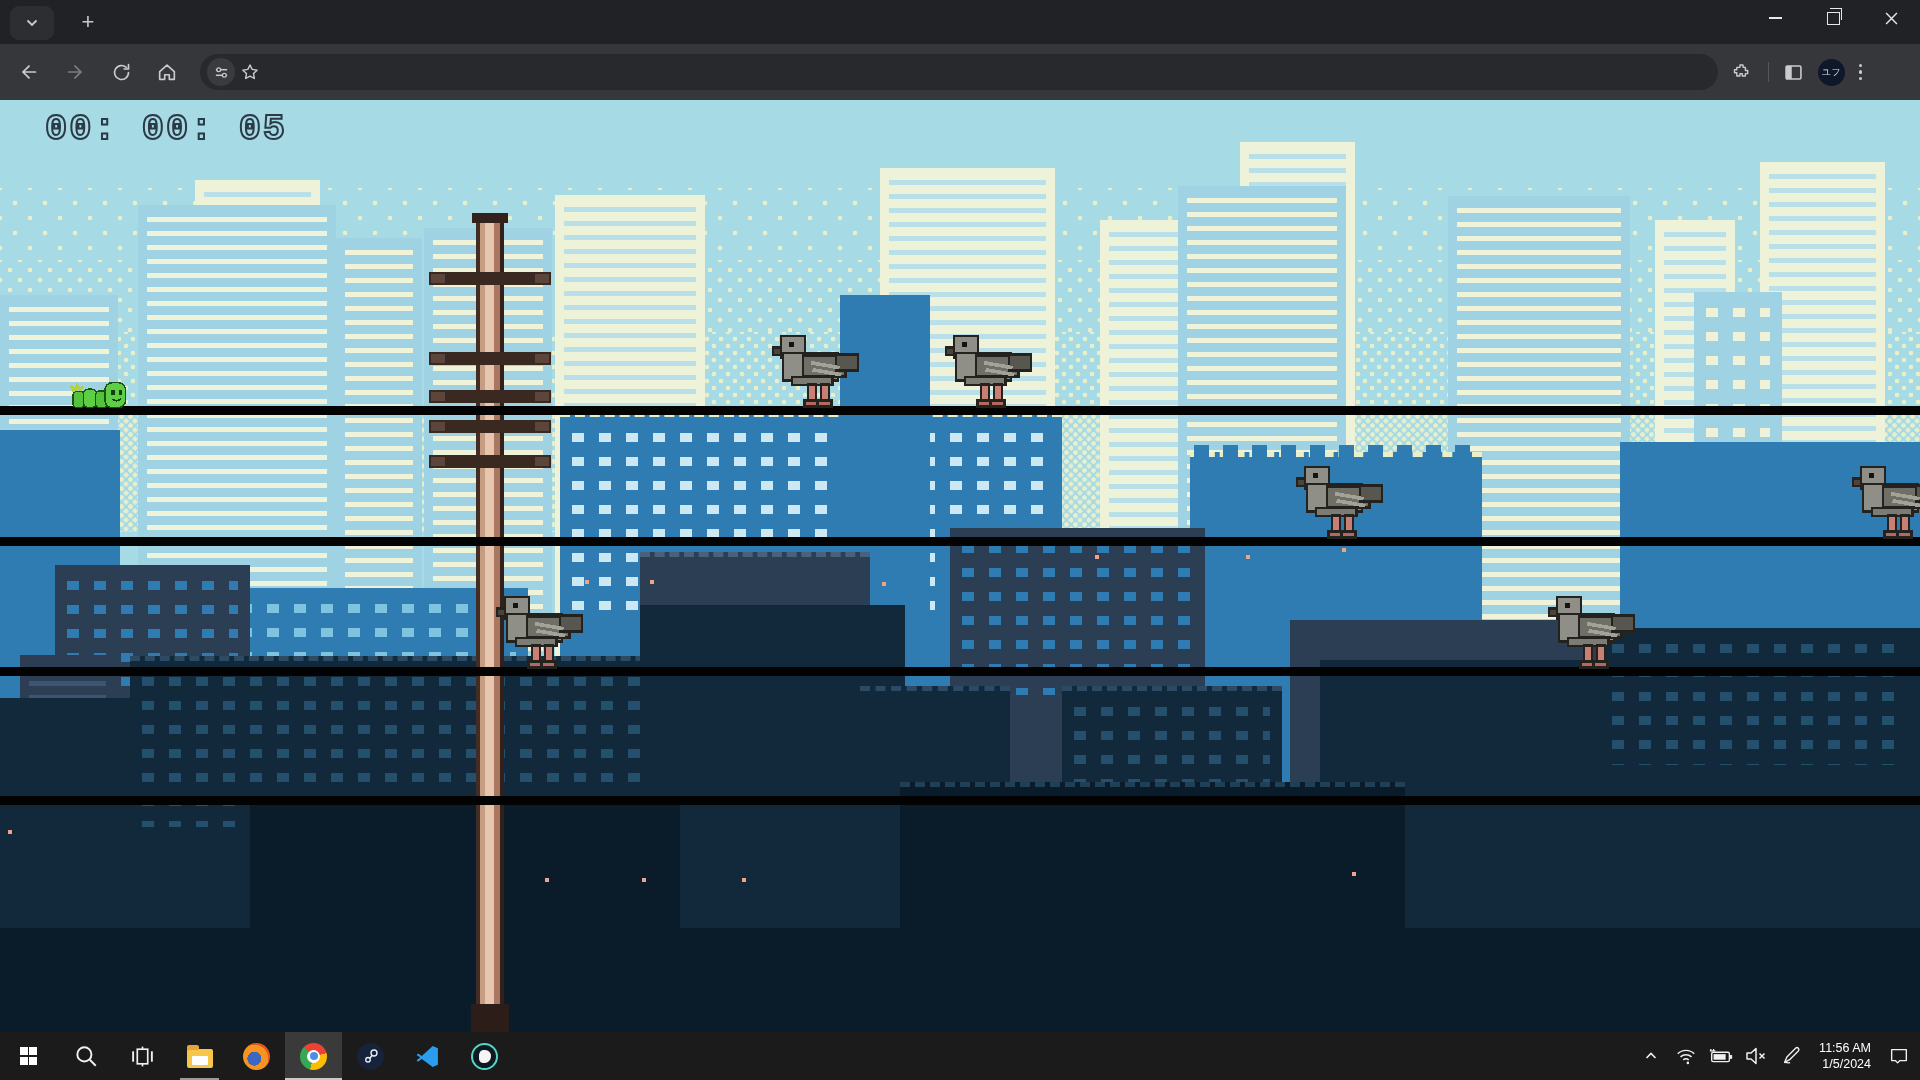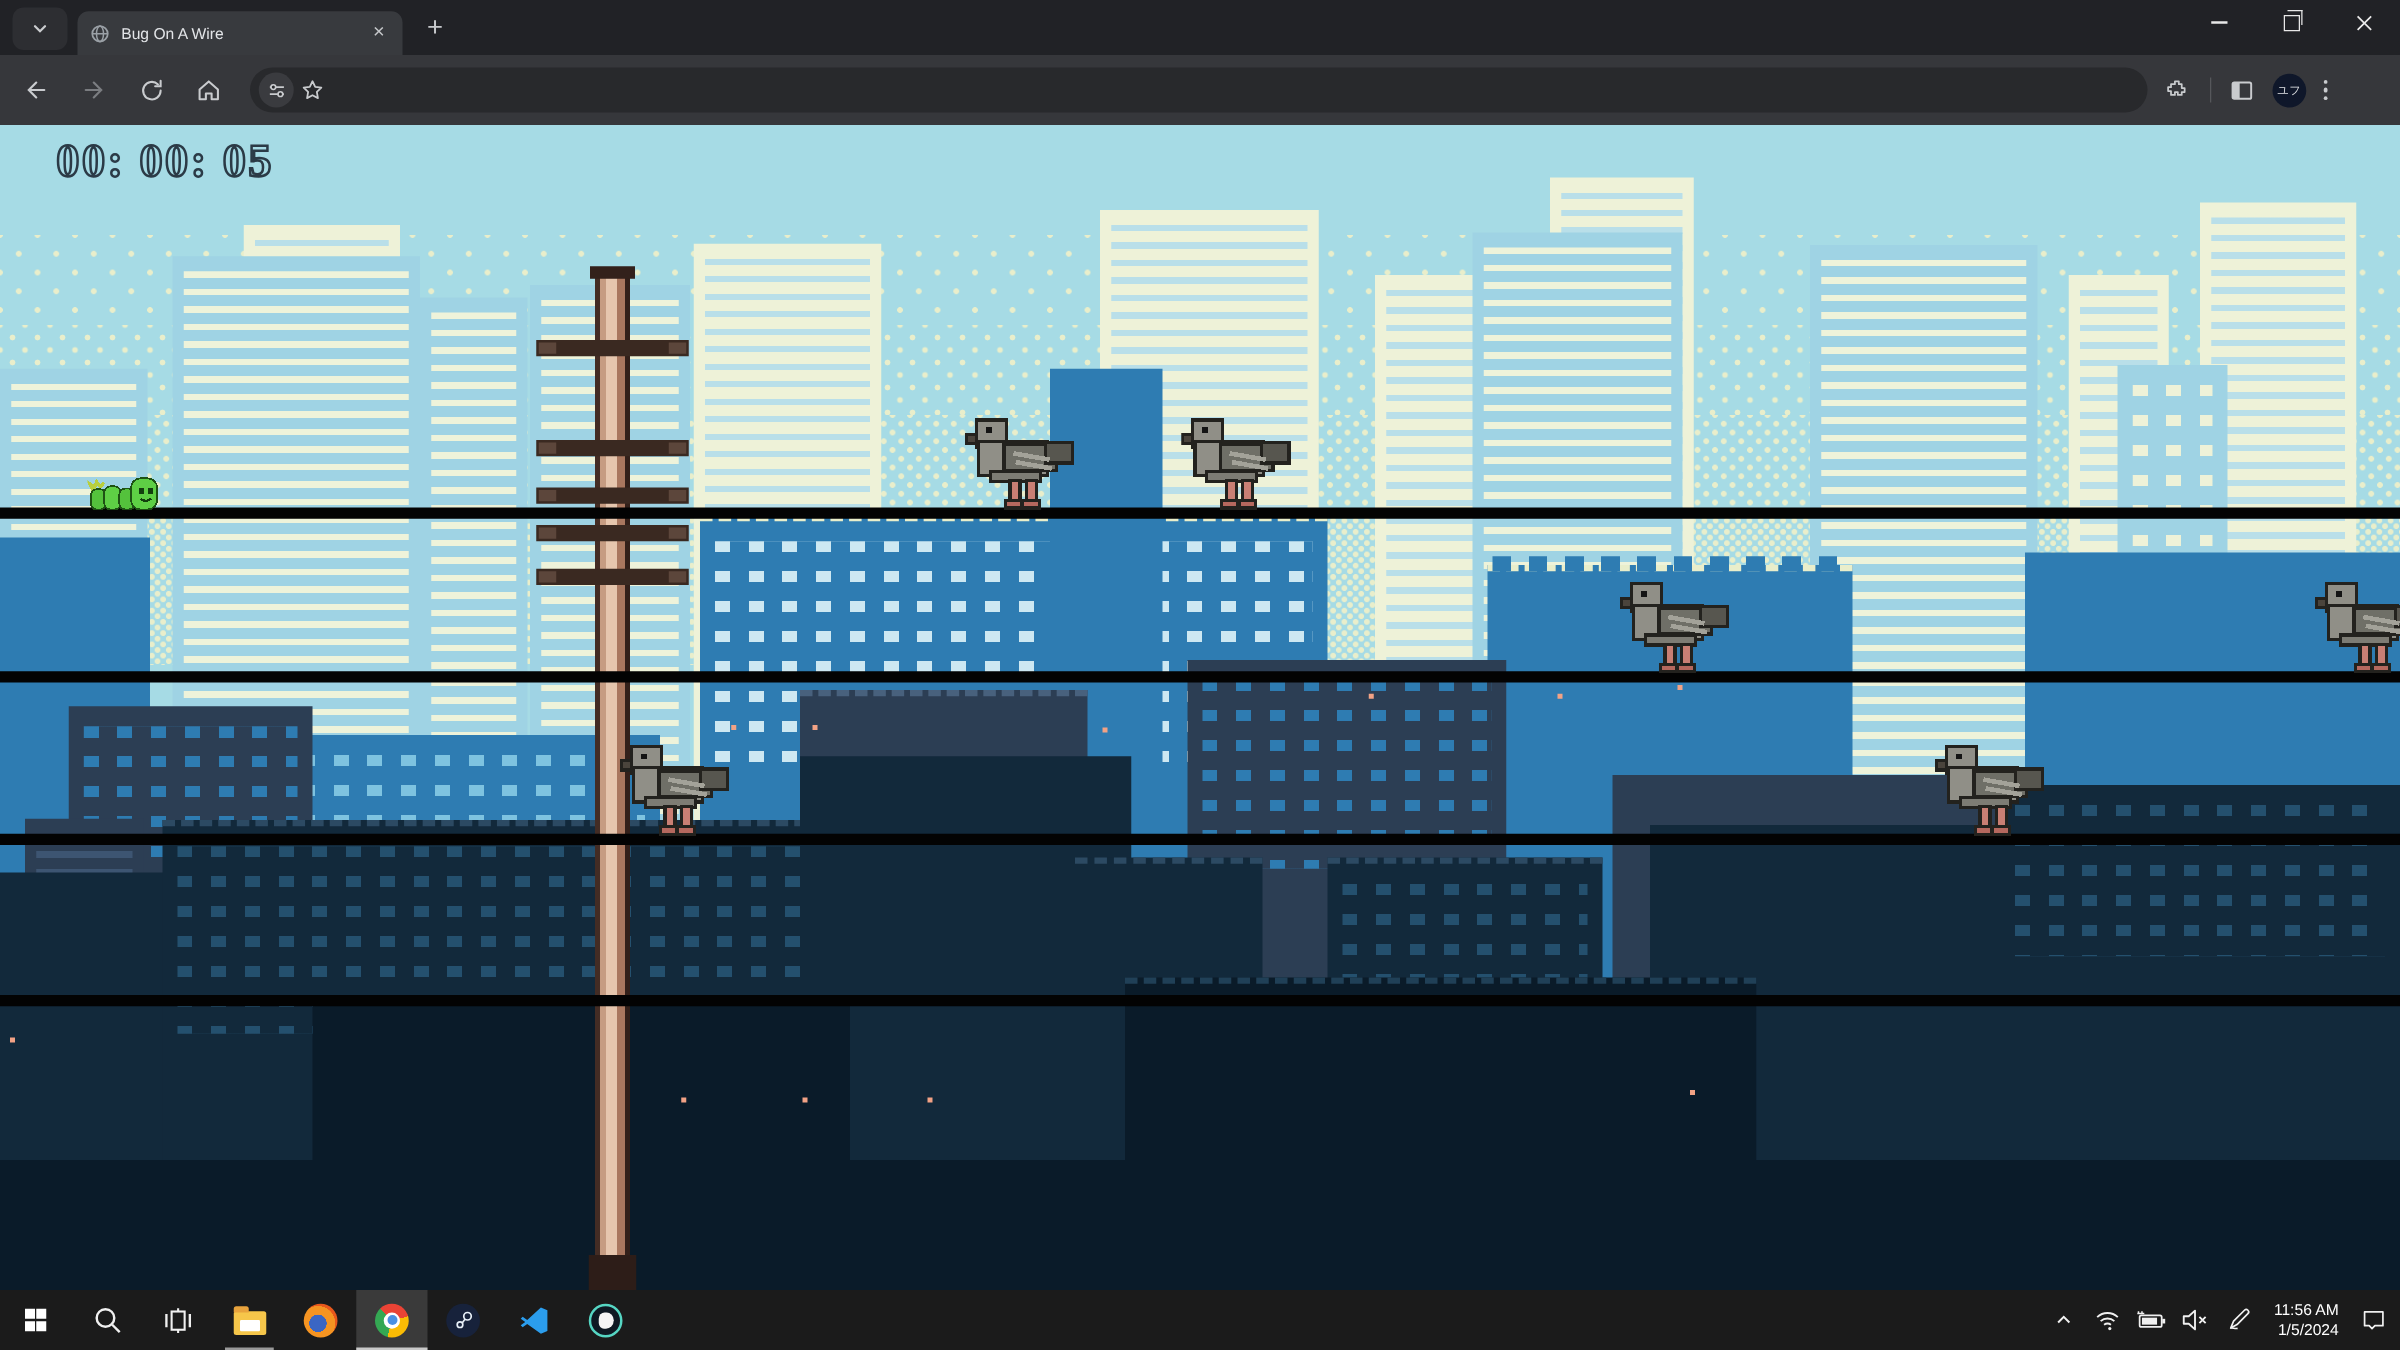--- a/index.html
+++ b/index.html
@@ -26,21 +26,21 @@
   .tb-right{display:flex;align-items:center;gap:14px;margin-left:14px;}
   .vsep{width:1px;height:20px;background:#56575b;}
   .avatar{width:27px;height:27px;border-radius:50%;background:#0f172a;color:#dfe1e4;font-size:9px;display:flex;align-items:center;justify-content:center;letter-spacing:.5px;}
   .dots3{display:flex;flex-direction:column;gap:3px;margin-right:14px;}
   .dots3 i{width:3.4px;height:3.4px;border-radius:50%;background:#c9cbce;}
 
   
   .scene{position:absolute;left:0;top:100px;width:1920px;height:932px;background:#a6dbe5;overflow:hidden;}
   .dither{position:absolute;left:0;width:1920px;z-index:1;
     background-image:radial-gradient(circle,#e9eecb 2px,transparent 2.6px),radial-gradient(circle,#e9eecb 2px,transparent 2.6px);}
-  .hud{position:absolute;z-index:60;font-family:Liberation Serif, serif;font-weight:bold;font-size:37px;letter-spacing:2px;color:#a6dbe5;-webkit-text-stroke:2px #2b3a46;text-shadow:0 0 1px #2b3a46;}
+  .hud{position:absolute;z-index:60;font-family:Liberation Mono, monospace;font-weight:bold;font-size:37px;letter-spacing:2px;color:#a6dbe5;-webkit-text-stroke:2px #2b3a46;text-shadow:0 0 1px #2b3a46;}
   .bld{position:absolute;z-index:5;}
   .tw-cream{background:#eef2d8;--stripe:#b9dfe9;z-index:5;}
   .tw-lt{background:#9fd3e4;--stripe:#eef3da;z-index:8;}
   .stripes::before{content:"";position:absolute;left:9px;right:9px;top:12px;bottom:4px;
     background:repeating-linear-gradient(to bottom,var(--stripe) 0 5px,transparent 5px 14px);}
   .tw-mid{background:#2e7cb2;z-index:12;--wallc:#2e7cb2;--win:#cde8f2;}
   .tw-steel{background:#2c3e54;z-index:16;--wallc:#2c3e54;--win:#2e7cb2;}
   .tw-dark{background:#12293b;z-index:20;--wallc:#12293b;--win:#24506e;}
   .tw-darker{background:#0a1b29;z-index:22;--wallc:#0a1b29;--win:#1c3d55;}
   .grid::before{content:"";position:absolute;left:12px;right:12px;top:16px;height:var(--gh,60%);
@@ -88,29 +88,20 @@
 <body>
 
 <div class="screen">
 
   <div class="tabbar">
     <div class="tabsearch">
       <svg width="14" height="14" viewBox="0 0 14 14">
           <path d="M3 5l4 4 4-4" fill="none" stroke="#c9cbce" stroke-width="1.8" stroke-linecap="round"></path>
         </svg>
     </div>
-    <div class="tab">
-      <svg width="16" height="16" viewBox="0 0 16 16">
-        <circle cx="8" cy="8" r="6.2" fill="none" stroke="#9aa0a6" stroke-width="1.4"></circle>
-        <ellipse cx="8" cy="8" rx="2.8" ry="6.2" fill="none" stroke="#9aa0a6" stroke-width="1.2"></ellipse>
-        <line x1="1.8" y1="8" x2="14.2" y2="8" stroke="#9aa0a6" stroke-width="1.2"></line>
-      </svg>
-      <span class="tab-title">Bug On A Wire</span>
-      <span class="tab-close">×</span>
-    </div>
     <div class="newtab">+</div>
     <div class="wincontrols">
       <div class="winbtn">
           <span class="minbar"></span>
         </div>
       <div class="winbtn">
           <span class="restore"></span>
         </div>
       <div class="winbtn">
         <svg width="13" height="13" viewBox="0 0 12 12">

